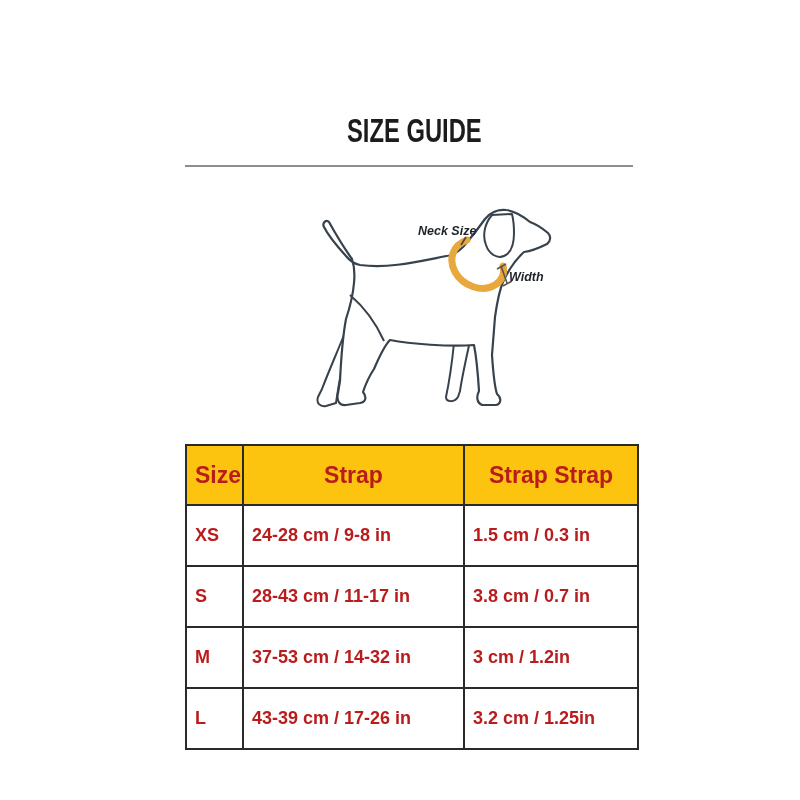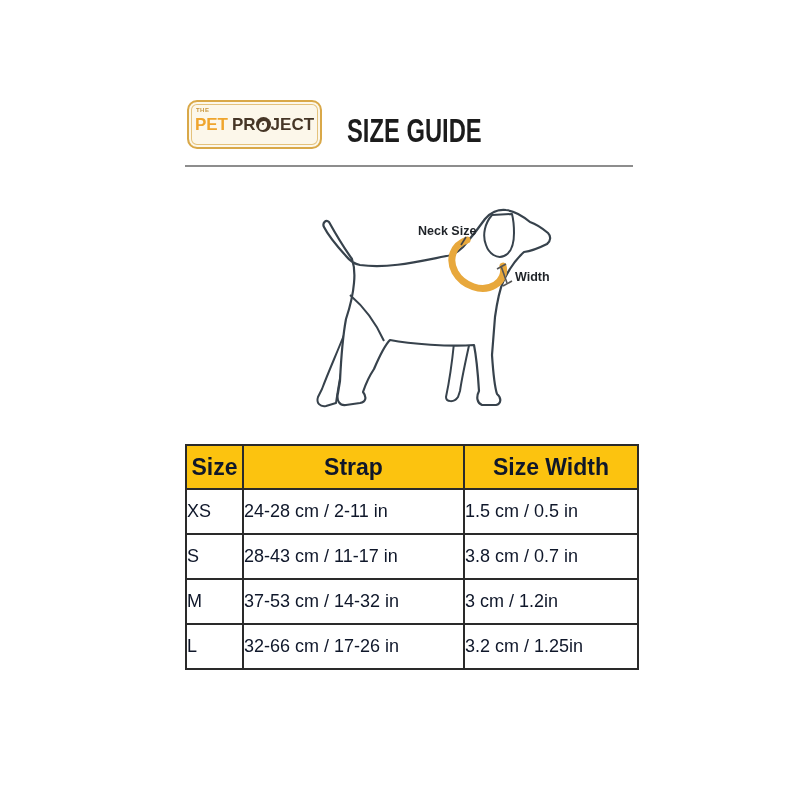--- a/index.html
+++ b/index.html
@@ -40,59 +40,46 @@
     color:#1c1c1c;letter-spacing:0px;transform:scaleX(.72);transform-origin:left top;
     white-space:nowrap;
   }
   .divider{
     position:absolute;left:185px;top:165px;width:448px;height:2px;background:#8d8d8d;
   }
   
   .diagram{position:absolute;left:300px;top:195px;width:270px;height:230px;}
   .diagram svg{position:absolute;left:0;top:0;}
   .diag-label{
-    position:absolute;font-size:12.5px;font-weight:600;color:#1f2328;white-space:nowrap;
+    position:absolute;font-size:12.5px;font-weight:600;color:#1f2328;white-space:nowrap;font-style:italic;
   }
   .neck-label{left:118px;top:29px;}
-  .width-label{left:215px;top:75px;}
+  .width-label{left:209px;top:75px;}
   
   table.size-table{
     position:absolute;left:185px;top:444px;width:452px;
     border-collapse:collapse;table-layout:fixed;
   }
   .size-table th,.size-table td{
     border:2px solid #2a2a2a;vertical-align:middle;
-    color:#0f172a;padding:0;
+    color:#b91c1c;padding:8px;
   }
   .size-table th{
     background:#FCC30F;height:42px;font-size:23px;font-weight:800;
   }
-  .size-table td{height:43px;font-size:18px;font-weight:400;}
+  .size-table td{height:43px;font-size:18px;font-weight:700;}
   .col-size{width:57px;}
   .col-neck{width:221px;}
   .col-strap{width:174px;}
 </style>
 </head>
 <body>
 
 <div class="canvas">
 
-  <div class="logo">
-    <div class="logo-inner">
-      <span class="logo-the">THE</span>
-      <span class="logo-pet">PET</span>
-      <span class="logo-gap"></span>
-      <span class="logo-pr">PR</span>
-      <span class="logo-o">
-        <span class="logo-o-face"></span>
-        <span class="logo-o-eye"></span>
-      </span>
-      <span class="logo-ject">JECT</span>
-    </div>
-  </div>
 
   <div class="title">SIZE GUIDE</div>
 
   <div class="divider"></div>
 
   <div class="diagram">
     <svg width="270" height="230" viewBox="0 0 270 230">
 
       <path d="M 44 140 C 36 160, 28 178, 22 194 L 18 202 C 16 208, 20 212, 26 211 L 36 208 C 38 194, 42 172, 46 152 Z" fill="#ffffff" stroke="#37424C" stroke-width="2" stroke-linejoin="round"></path>
       <path d="M 170 146 C 166 164, 162 182, 160 196 L 158 202 C 154 208, 146 207, 146 202 C 149 188, 152 168, 154 148 Z" fill="#ffffff" stroke="#37424C" stroke-width="2" stroke-linejoin="round"></path>
@@ -150,40 +137,40 @@
   <table class="size-table">
     <colgroup>
       <col class="col-size">
         <col class="col-neck">
         <col class="col-strap">
     </colgroup>
     <thead>
       <tr>
         <th>Size</th>
         <th>Strap</th>
-        <th>Size Width</th>
+        <th>Strap Strap</th>
       </tr>
     </thead>
     <tbody>
       <tr>
         <td>XS</td>
-        <td>24-28 cm / 2-11 in</td>
-        <td>1.5 cm / 0.5 in</td>
+        <td>24-28 cm / 9-8 in</td>
+        <td>1.5 cm / 0.3 in</td>
       </tr>
       <tr>
         <td>S</td>
         <td>28-43 cm / 11-17 in</td>
         <td>3.8 cm / 0.7 in</td>
       </tr>
       <tr>
         <td>M</td>
         <td>37-53 cm / 14-32 in</td>
         <td>3 cm / 1.2in</td>
       </tr>
       <tr>
         <td>L</td>
-        <td>32-66 cm / 17-26 in</td>
+        <td>43-39 cm / 17-26 in</td>
         <td>3.2 cm / 1.25in</td>
       </tr>
     </tbody>
   </table>
 
 </div>
 
 </body></html>

